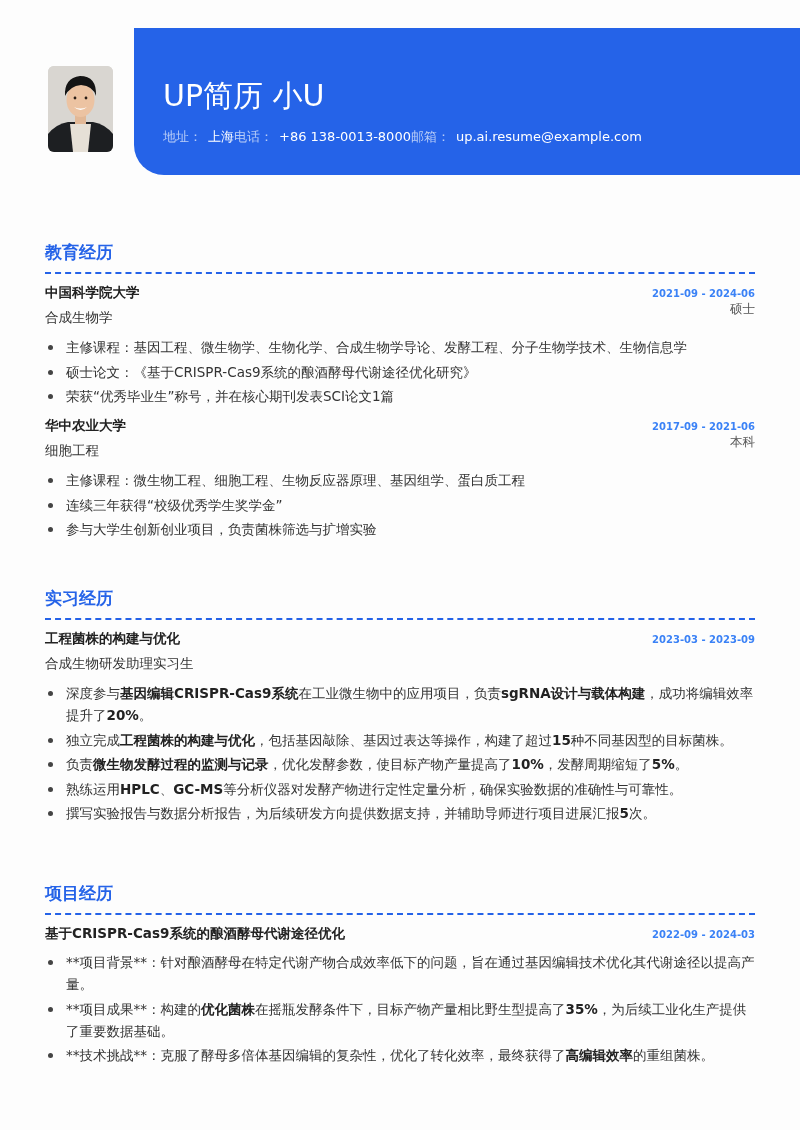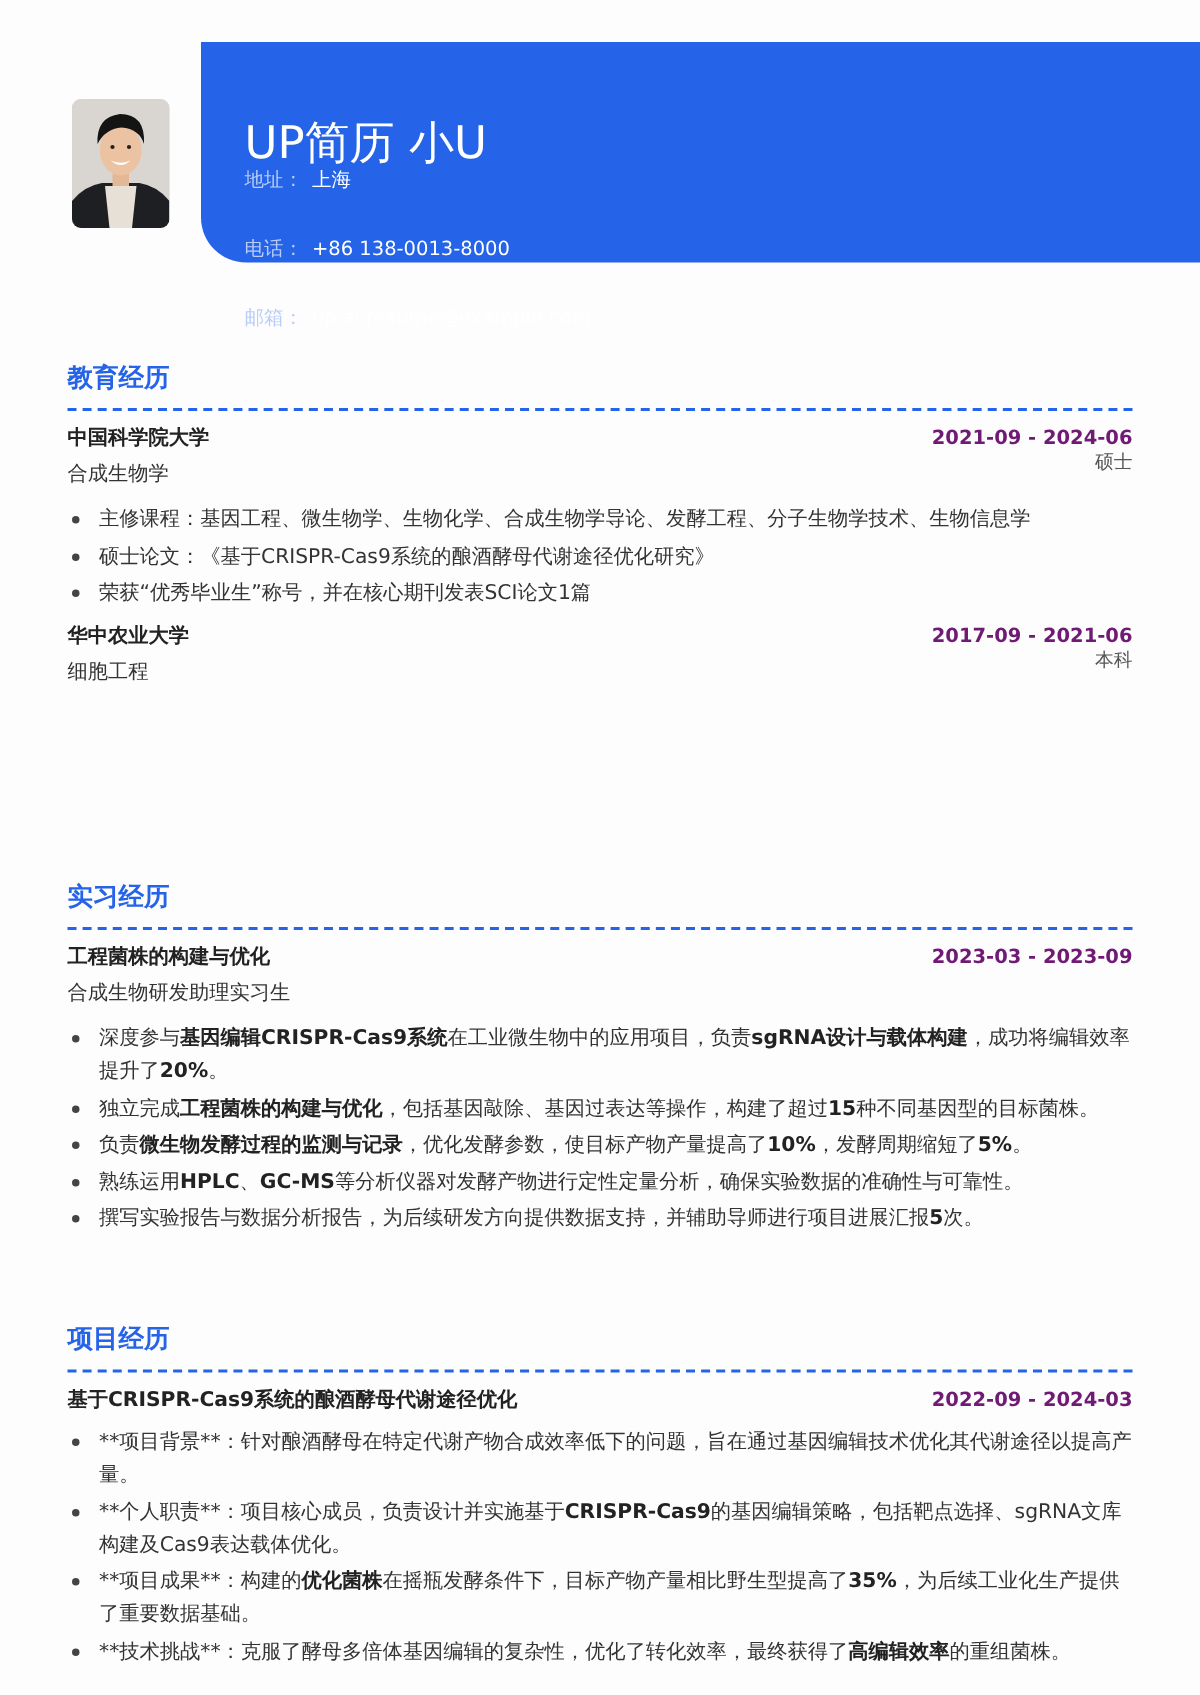--- a/index.html
+++ b/index.html
@@ -12,33 +12,33 @@
   }
   .avatar {
     position: absolute; left: 48px; top: 66px; width: 65px; height: 86px;
     border-radius: 6px; overflow: hidden; background: #d8d6d2;
   }
   .name {
     position: absolute; left: 163px; top: 76px; font-size: 30px; color: #fff; font-weight: 500;
     letter-spacing: 0px; line-height: 40px;
   }
   .contacts {
-    position: absolute; left: 163px; top: 112px; font-size: 13px; color: #fff; line-height: 18px;
-    display: flex; gap: 28px; white-space: nowrap; flex-direction: column;
+    position: absolute; left: 163px; top: 128px; font-size: 13px; color: #fff; line-height: 18px;
+    display: flex; white-space: nowrap;
   }
   .contact .lbl { color: #b9cdf7; }
   .contact .val { color: #ffffff; margin-left: 6px; }
 
   .section { position: absolute; left: 45px; width: 710px; }
   .sec-title { font-size: 17px; color: #2563e8; font-weight: 700; line-height: 24px; margin-top: 28px; }
   .sec-rule { margin-top: 8px; height: 0; border-top: 2px dashed #2563e8; }
 
   .entry-head { display: flex; justify-content: space-between; align-items: baseline; margin-top: 8px; }
   .entry-title { font-size: 13.5px; font-weight: 700; color: #222; line-height: 20px; }
-  .entry-date { font-size: 13px; font-weight: 700; color: #701a75; line-height: 20px; }
+  .entry-date { font-size: 10px; font-weight: 700; color: #3b82f6; line-height: 20px; }
   .entry-sub { display: flex; justify-content: space-between; align-items: flex-start; }
   .entry-major { font-size: 13.5px; color: #333; line-height: 22px; margin-top: 2px; }
   .entry-degree { font-size: 12.5px; color: #555; line-height: 16px; margin-top: -3px; }
 
   ul.bullets { list-style: none; margin-top: 8px; }
   ul.bullets li {
     position: relative; padding-left: 21px; font-size: 13.5px; color: #333; line-height: 22px;
     margin-bottom: 2.5px;
   }
   ul.bullets li::before {
@@ -96,20 +96,25 @@
 
   <div style="margin-top:8px;">
     <div class="entry-head">
       <div class="entry-title">华中农业大学</div>
       <div class="entry-date">2017-09 - 2021-06</div>
     </div>
     <div class="entry-sub">
       <div class="entry-major">细胞工程</div>
       <div class="entry-degree">本科</div>
     </div>
+    <ul class="bullets">
+      <li>主修课程：微生物工程、细胞工程、生物反应器原理、基因组学、蛋白质工程</li>
+      <li>连续三年获得“校级优秀学生奖学金”</li>
+      <li>参与大学生创新创业项目，负责菌株筛选与扩增实验</li>
+    </ul>
   </div>
 </div>
 
 <div class="section" style="top:558px;">
   <div class="sec-title">实习经历</div>
   <div class="sec-rule"></div>
   <div class="entry-head">
     <div class="entry-title">工程菌株的构建与优化</div>
     <div class="entry-date">2023-03 - 2023-09</div>
   </div>
@@ -125,17 +130,16 @@
 
 <div class="section" style="top:853px;">
   <div class="sec-title">项目经历</div>
   <div class="sec-rule"></div>
   <div class="entry-head">
     <div class="entry-title">基于CRISPR-Cas9系统的酿酒酵母代谢途径优化</div>
     <div class="entry-date">2022-09 - 2024-03</div>
   </div>
   <ul class="bullets rich" style="margin-top:6px;">
       <li>**项目背景**：针对酿酒酵母在特定代谢产物合成效率低下的问题，旨在通过基因编辑技术优化其代谢途径以提高产量。</li>
-      <li>**个人职责**：项目核心成员，负责设计并实施基于<b>CRISPR-Cas9</b>的基因编辑策略，包括靶点选择、sgRNA文库构建及Cas9表达载体优化。</li>
       <li>**项目成果**：构建的<b>优化菌株</b>在摇瓶发酵条件下，目标产物产量相比野生型提高了<b>35%</b>，为后续工业化生产提供了重要数据基础。</li>
       <li>**技术挑战**：克服了酵母多倍体基因编辑的复杂性，优化了转化效率，最终获得了<b>高编辑效率</b>的重组菌株。</li>
     </ul>
 </div>
 
 </body></html>

